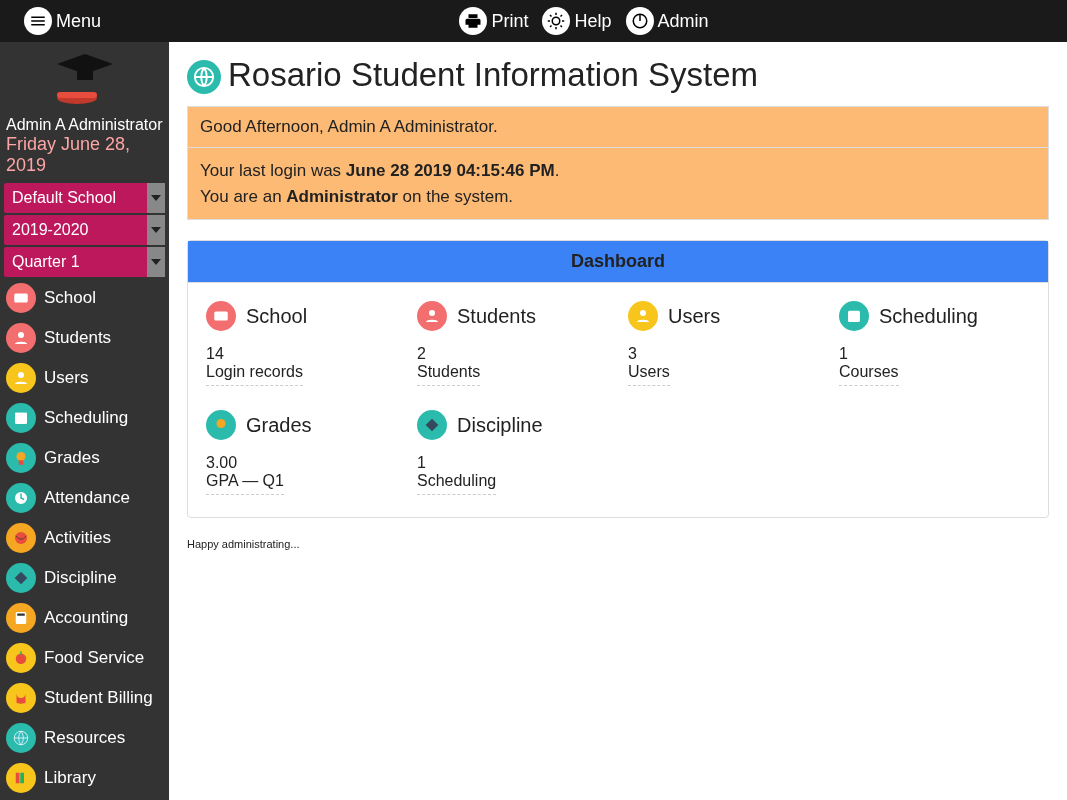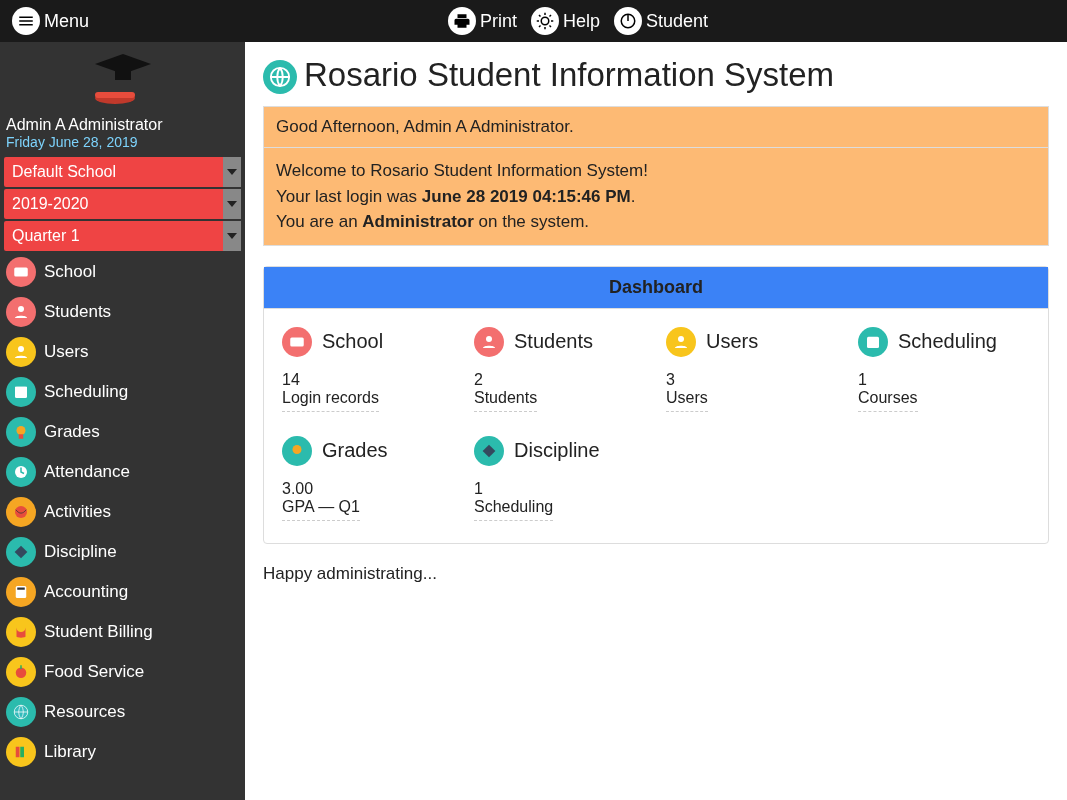--- a/index.html
+++ b/index.html
@@ -16,21 +16,21 @@
   .topbar {
     height: 42px;
     background: #1a1a1a;
     color: #fff;
     display: flex;
     align-items: center;
   }
   .topbar .menu-left {
     display: flex;
     align-items: center;
-    padding-left: 12px;
+    padding-left: 24px;
   }
   .topbar .menu-center {
     flex: 1;
     display: flex;
     justify-content: center;
     gap: 14px;
     align-items: center;
   }
   .topbar .topitem {
     display: flex;
@@ -46,40 +46,40 @@
     background: #fff;
     color: #000;
     display: flex;
     align-items: center;
     justify-content: center;
   }
   .icon-circle svg { width: 18px; height: 18px; }
   
   .layout { display: flex; height: calc(800px - 42px); }
   .sidebar {
-    width: 245px;
+    width: 169px;
     background: #333;
     color: #fff;
     display: flex;
     flex-direction: column;
     overflow-y: auto;
   }
   .logo-wrap {
     display: flex;
     justify-content: center;
     padding: 6px 0 4px;
   }
   .userblock {
     padding: 4px 6px 6px;
   }
   .userblock .uname { font-size: 16px; }
-  .userblock .udate { font-size: 14px; color: #7dd3fc; }
+  .userblock .udate { font-size: 18px; color: #fca5a5; }
   
   .selrow {
-    background: #ef4444;
+    background: #be185d;
     height: 30px;
     margin: 1px 4px;
     display: flex;
     align-items: center;
     padding: 0 8px;
     position: relative;
     font-size: 16px;
     cursor: pointer;
     border-radius: 2px;
   }
@@ -165,21 +165,21 @@
     margin-bottom: 14px;
   }
   .card-title .navicon { width: 30px; height: 30px; }
   .card-val { font-size: 16px; }
   .card-sub {
     font-size: 16px;
     padding-bottom: 4px;
     border-bottom: 1px dashed #ccc;
     display: inline-block;
   }
-  .footer-msg { margin-top: 20px; font-size: 17px; }
+  .footer-msg { margin-top: 20px; font-size: 11px; }
 </style>
 </head>
 <body>
 
 <div class="topbar">
   <div class="menu-left">
     <div class="topitem">
       <span class="icon-circle">
         <svg viewBox="0 0 24 24">
             <path d="M3 6h18v2H3zM3 11h18v2H3zM3 16h18v2H3z"></path>
@@ -215,21 +215,21 @@
       </span>
       <span>Help</span>
     </div>
     <div class="topitem">
       <span class="icon-circle">
         <svg viewBox="0 0 24 24">
             <circle cx="12" cy="12" r="9" fill="none" stroke="#000" stroke-width="2"></circle>
             <line x1="12" y1="4" x2="12" y2="12" stroke="#000" stroke-width="2"></line>
           </svg>
       </span>
-      <span>Student</span>
+      <span>Admin</span>
     </div>
   </div>
 </div>
 
 <div class="layout">
 
   <div class="sidebar">
     <div class="logo-wrap">
       <svg width="76" height="60" viewBox="0 0 76 60">
         <polygon points="38,6 66,16 38,26 10,16" fill="#111"></polygon>
@@ -343,33 +343,33 @@
           <svg viewBox="0 0 24 24">
             <rect x="5" y="4" width="14" height="16" rx="2" fill="#fff"></rect>
             <rect x="7" y="6" width="10" height="3" fill="#333"></rect>
           </svg>
         </span>
       <span>Accounting</span>
     </div>
     <div class="navitem">
       <span class="navicon" style="background:#f8c51c">
           <svg viewBox="0 0 24 24">
-            <path d="M6 6c0 8 12 8 12 0v12c0 2-12 2-12 0z" fill="#e74c3c"></path>
-          </svg>
-        </span>
-      <span>Student Billing</span>
-    </div>
-    <div class="navitem">
-      <span class="navicon" style="background:#f8c51c">
-          <svg viewBox="0 0 24 24">
             <circle cx="12" cy="13" r="7" fill="#e74c3c"></circle>
             <rect x="11" y="3" width="2" height="5" fill="#27ae60"></rect>
           </svg>
         </span>
       <span>Food Service</span>
+    </div>
+    <div class="navitem">
+      <span class="navicon" style="background:#f8c51c">
+          <svg viewBox="0 0 24 24">
+            <path d="M6 6c0 8 12 8 12 0v12c0 2-12 2-12 0z" fill="#e74c3c"></path>
+          </svg>
+        </span>
+      <span>Student Billing</span>
     </div>
     <div class="navitem">
       <span class="navicon" style="background:#2bbbad">
           <svg viewBox="0 0 24 24">
             <circle cx="12" cy="12" r="9" fill="#3bb" stroke="#fff"></circle>
             <path d="M3 12h18M12 3c4 5 4 13 0 18M12 3c-4 5-4 13 0 18" stroke="#fff" fill="none"></path>
           </svg>
         </span>
       <span>Resources</span>
     </div>
@@ -392,21 +392,20 @@
             <path d="M2 12h20M12 2c4 5 4 15 0 20M12 2c-4 5-4 15 0 20" stroke="#fff" fill="none" stroke-width="2"></path>
           </svg>
       </span>
       <span>Rosario Student Information System</span>
     </div>
 
     <div class="greetbox">
       <span>Good Afternoon, Admin A Administrator.</span>
     </div>
     <div class="welcomebox">
-      <div>Welcome to Rosario Student Information System!</div>
       <div>
         <span>Your last login was </span><b>June 28 2019 04:15:46 PM</b><span>.</span>
       </div>
       <div>
         <span>You are an </span><b>Administrator</b><span> on the system.</span>
       </div>
     </div>
 
     <div class="dashboard">
       <div class="dash-head">Dashboard</div>

